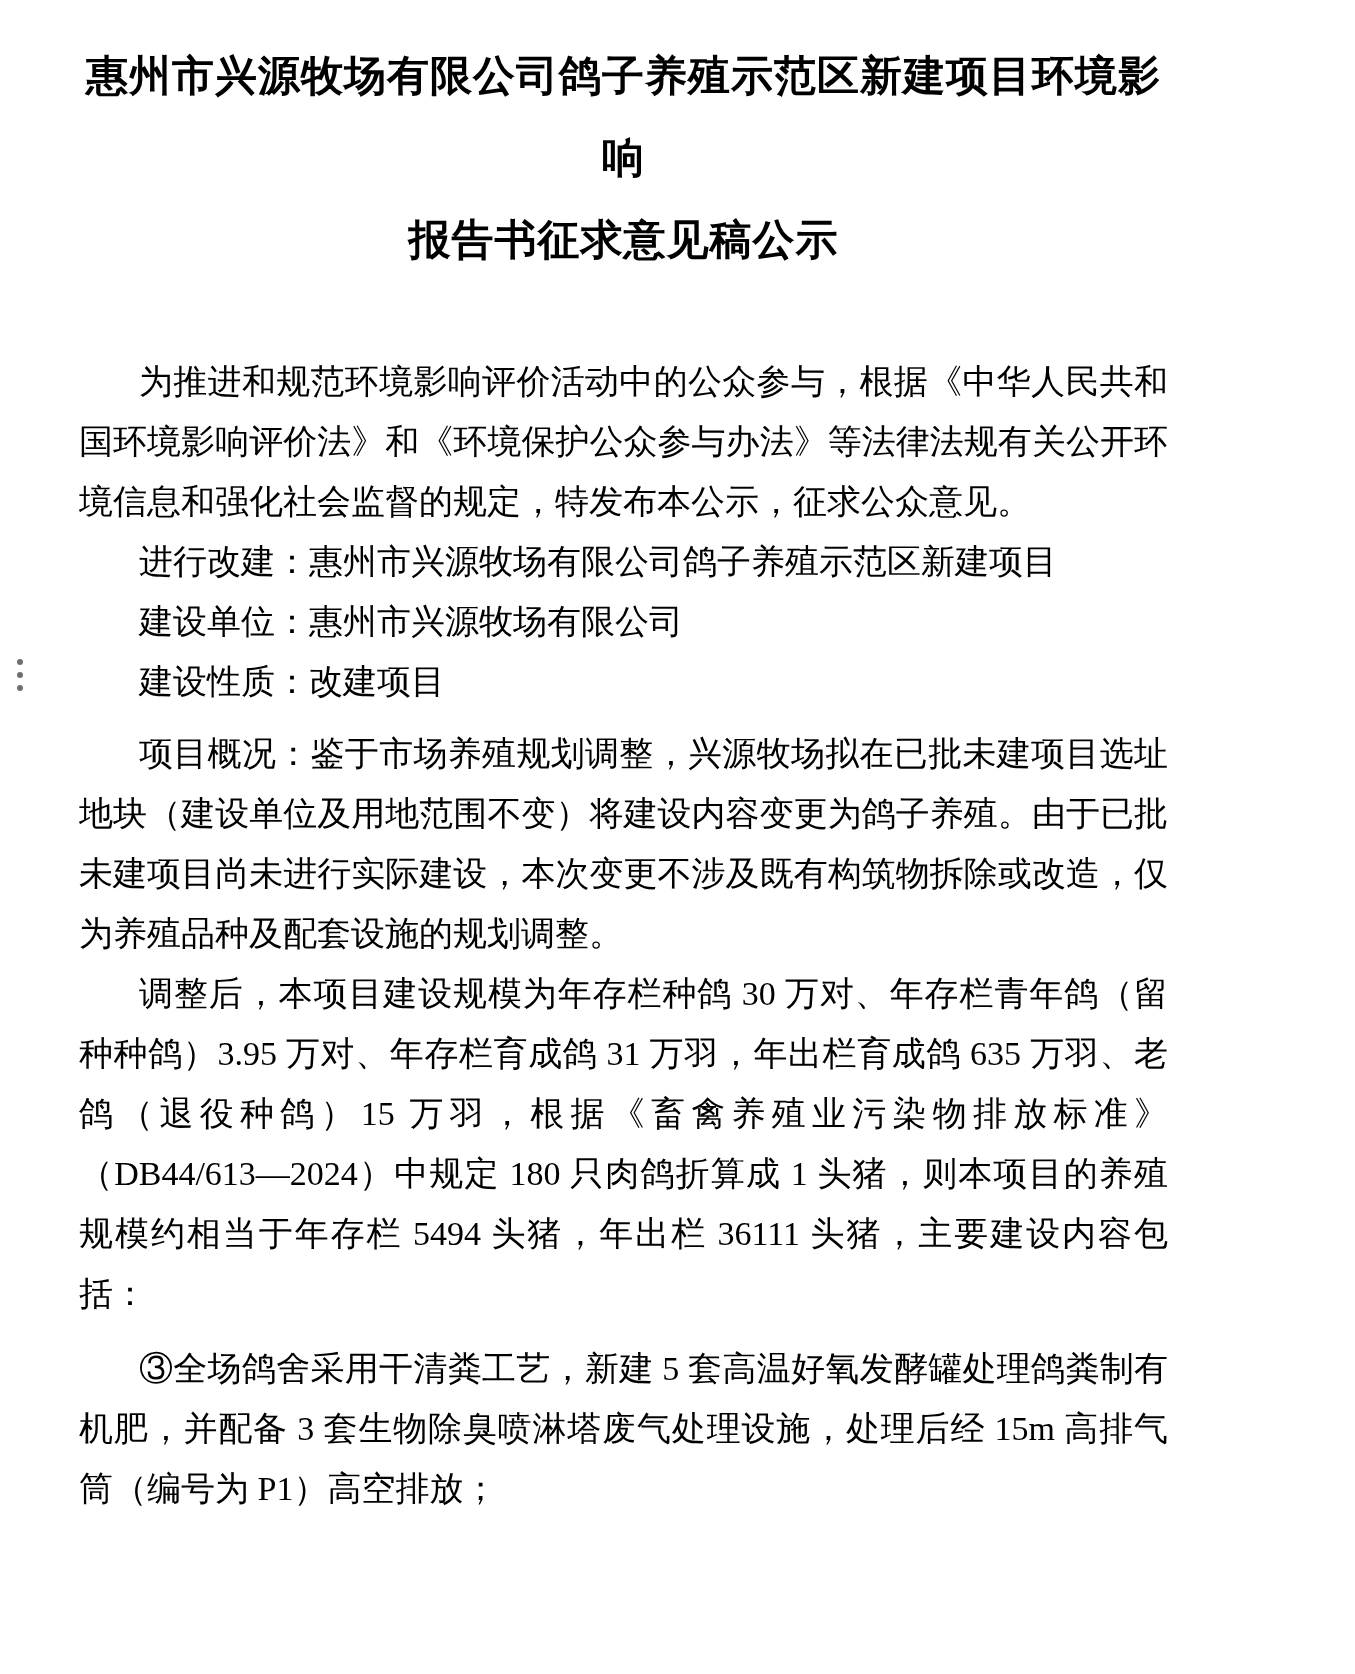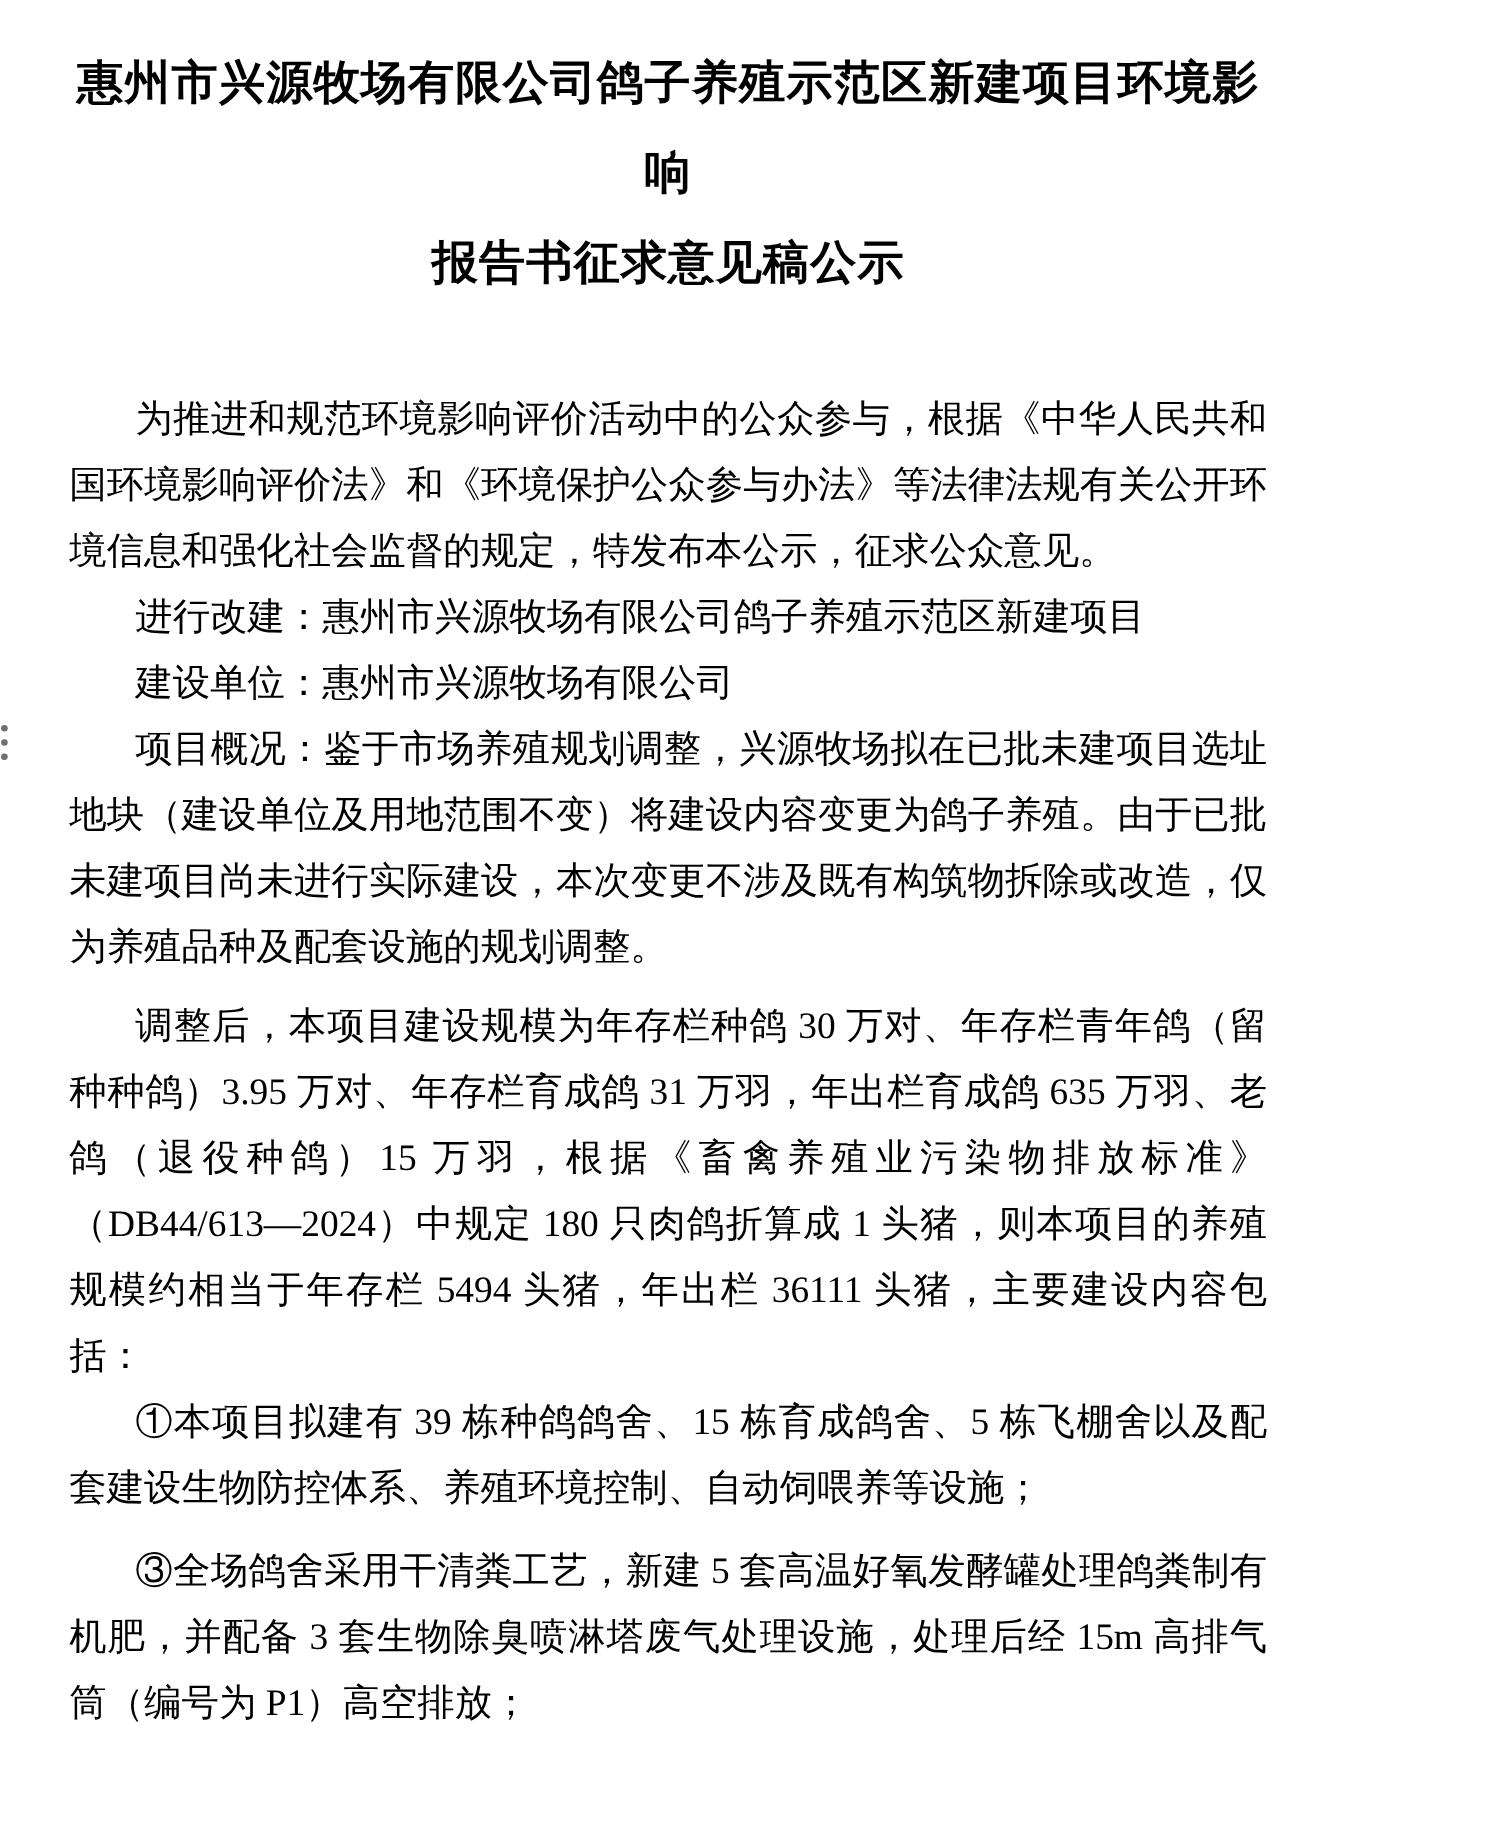--- a/index.html
+++ b/index.html
@@ -8,20 +8,21 @@
     background: #ffffff;
   }
   #page {
     position: relative;
     width: 1217px;
     height: 1674px;
     background: #ffffff;
     color: #000000;
     overflow: hidden;
     font-family: "Liberation Serif", "DejaVu Serif", serif;
+    margin-left: 16px;
   }
   #content {
     padding: 35px 65px 0 63px;
   }
   .doc-title {
     margin: 0;
     font-size: 42px;
     font-weight: bold;
     line-height: 82px;
     text-align: center;
@@ -75,20 +76,20 @@
   <div id="content">
     <h1 class="doc-title">
       <div>惠州市兴源牧场有限公司鸽子养殖示范区新建项目环境影响</div>
       <div>报告书征求意见稿公示</div>
     </h1>
 
     <div id="body-text">
         <p class="para">为推进和规范环境影响评价活动中的公众参与，根据《中华人民共和国环境影响评价法》和《环境保护公众参与办法》等法律法规有关公开环境信息和强化社会监督的规定，特发布本公示，征求公众意见。</p>
         <p class="para">进行改建：惠州市兴源牧场有限公司鸽子养殖示范区新建项目</p>
         <p class="para">建设单位：惠州市兴源牧场有限公司</p>
+        <p class="para">建设性质：改建项目</p>
         <p class="para">项目概况：鉴于市场养殖规划调整，兴源牧场拟在已批未建项目选址地块（建设单位及用地范围不变）将建设内容变更为鸽子养殖。由于已批未建项目尚未进行实际建设，本次变更不涉及既有构筑物拆除或改造，仅为养殖品种及配套设施的规划调整。</p>
         <p class="para">调整后，本项目建设规模为年存栏种鸽 30 万对、年存栏青年鸽（留种种鸽）3.95 万对、年存栏育成鸽 31 万羽，年出栏育成鸽 635 万羽、老鸽（退役种鸽）15 万羽，根据《畜禽养殖业污染物排放标准》（DB44/613—2024）中规定 180 只肉鸽折算成 1 头猪，则本项目的养殖规模约相当于年存栏 5494 头猪，年出栏 36111 头猪，主要建设内容包括：</p>
-        <p class="para">①本项目拟建有 39 栋种鸽鸽舍、15 栋育成鸽舍、5 栋飞棚舍以及配套建设生物防控体系、养殖环境控制、自动饲喂养等设施；</p>
         <p class="para">③全场鸽舍采用干清粪工艺，新建 5 套高温好氧发酵罐处理鸽粪制有机肥，并配备 3 套生物除臭喷淋塔废气处理设施，处理后经 15m 高排气筒（编号为 P1）高空排放；</p>
       </div>
   </div>
 
 </div>
 
 </body></html>

